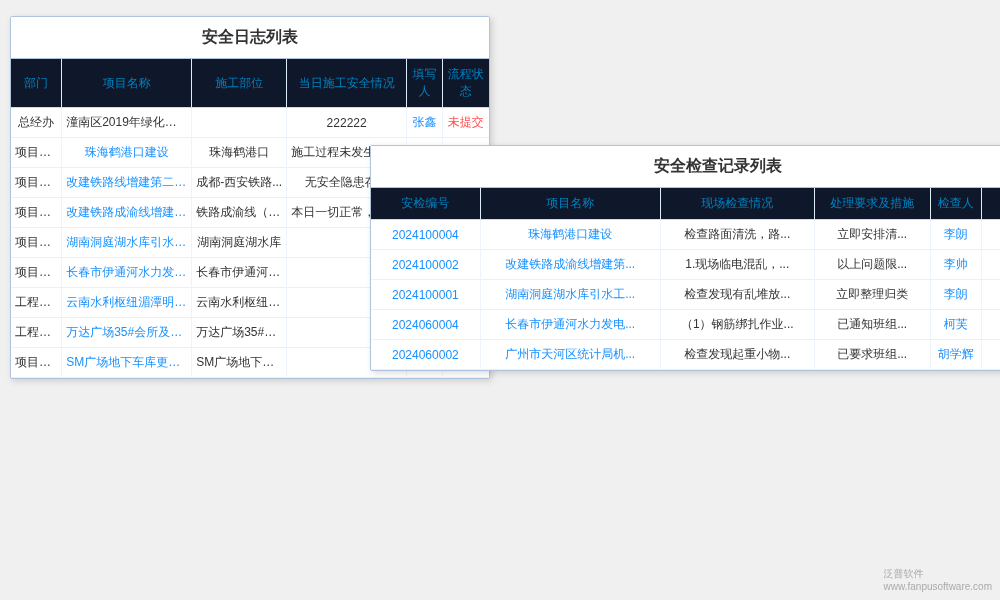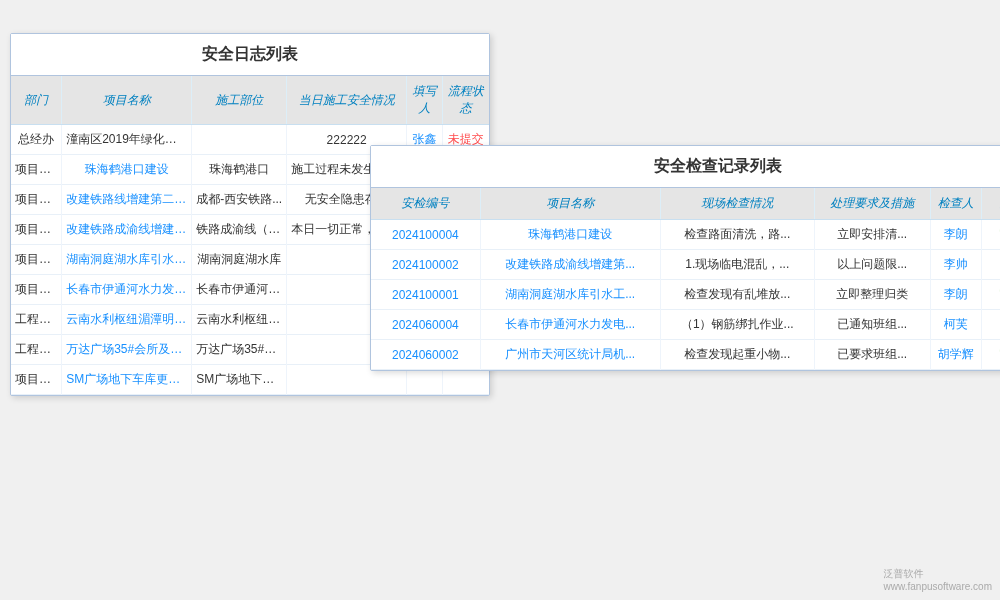--- a/index.html
+++ b/index.html
@@ -15,21 +15,21 @@
 
     .panel {
       background: #fff;
       border: 1px solid #b0c4de;
       border-radius: 2px;
       position: absolute;
     }
 
     
     .left-panel {
-      top: 33px;
+      top: 16px;
       left: 10px;
       width: 480px;
       box-shadow: 2px 2px 6px rgba(0,0,0,0.15);
     }
 
     
     .right-panel {
       top: 145px;
       left: 370px;
       width: 696px;
@@ -46,22 +46,21 @@
       border-bottom: 1px solid #b0c4de;
       background: #fff;
     }
 
     table {
       width: 100%;
       border-collapse: collapse;
     }
 
     thead tr {
-      background: #e5e5e5;
-      font-style: italic;
+      background: #0f172a;
     }
 
     thead th {
       color: #0080c0;
       font-weight: normal;
       padding: 7px 4px;
       text-align: center;
       border-bottom: 1px solid #c8dff0;
       border-right: 1px solid #dceef8;
       font-size: 12px;

